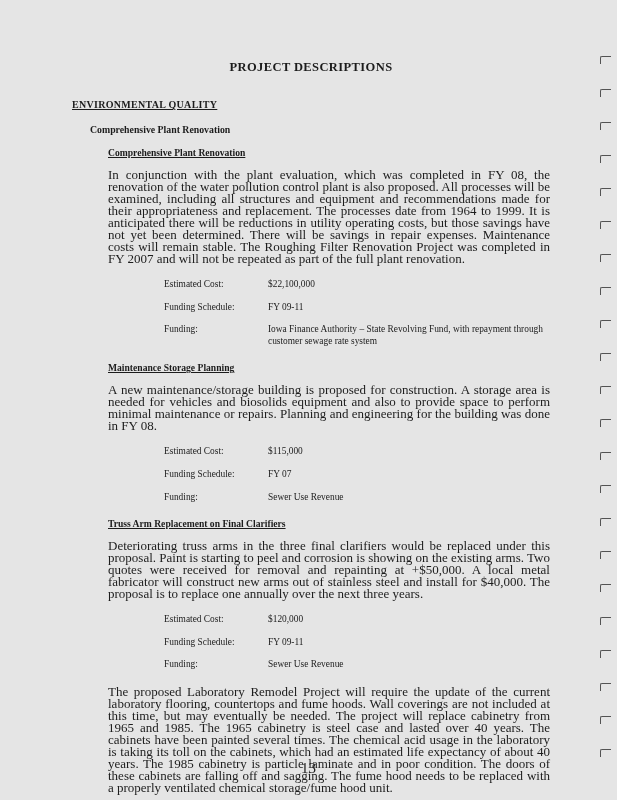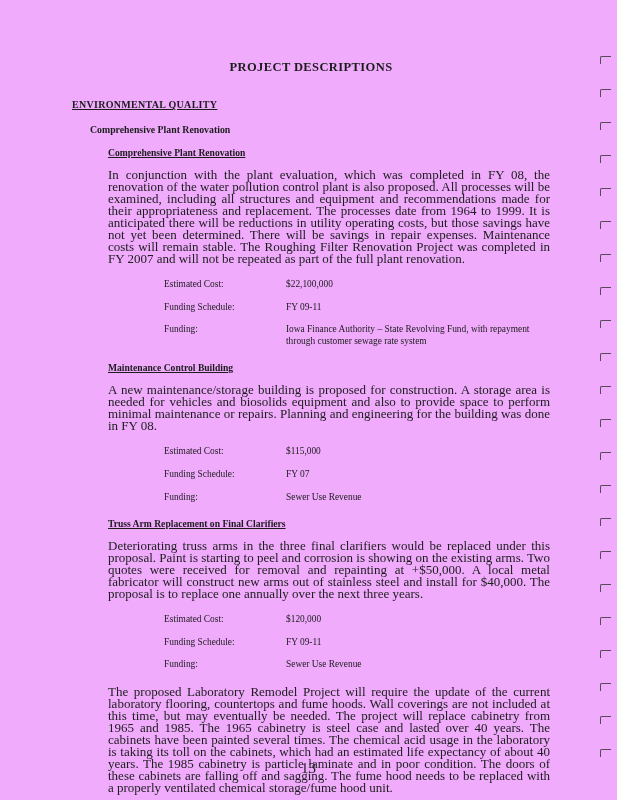--- a/index.html
+++ b/index.html
@@ -1,19 +1,19 @@
 <!DOCTYPE html>
 <html><head>
 <meta charset="utf-8">
 <style>
   html,body { margin:0; padding:0; background:#ffffff; }
   .page {
     position:relative;
     width:617px; height:800px;
-    background:#f0abfc;
+    background:#e5e5e5;
     font-family:"Liberation Serif", serif;
     color:#1c1c1c;
     overflow:hidden;
   }
   .content {
     position:absolute;
     left:72px; top:60px;
     width:478px;
   }
   .doc-title {
@@ -46,21 +46,20 @@
     line-height:12px;
     text-align:justify;
     margin:0 0 14px 0;
   }
   .fields { margin:0 0 15px 56px; }
   .field-row {
     display:flex;
     margin-bottom:11px;
     font-size:9.4px;
     line-height:11.6px;
-    gap:18px;
   }
   .field-label { width:104px; flex:0 0 104px; }
   .field-value { width:288px; }
   .page-number {
     position:absolute;
     left:0; right:0;
     top:760px;
     text-align:center;
     font-size:15px;
   }
@@ -101,21 +100,21 @@
         </div>
         <div class="field-row">
           <span class="field-label">Funding:</span>
           <span class="field-value">Iowa Finance Authority – State Revolving Fund, with repayment through customer sewage rate system</span>
         </div>
       </div>
     </div>
 
 
     <div class="subsection">
-      <h4 class="sub-heading">Maintenance Control Building</h4>
+      <h4 class="sub-heading">Maintenance Storage Planning</h4>
       <p class="para">A new maintenance/storage building is proposed for construction. A storage area is needed for vehicles and biosolids equipment and also to provide space to perform minimal maintenance or repairs. Planning and engineering for the building was done in FY 08.</p>
       <div class="fields">
         <div class="field-row">
           <span class="field-label">Estimated Cost:</span>
           <span class="field-value">$115,000</span>
         </div>
         <div class="field-row">
           <span class="field-label">Funding Schedule:</span>
           <span class="field-value">FY 07</span>
         </div>

